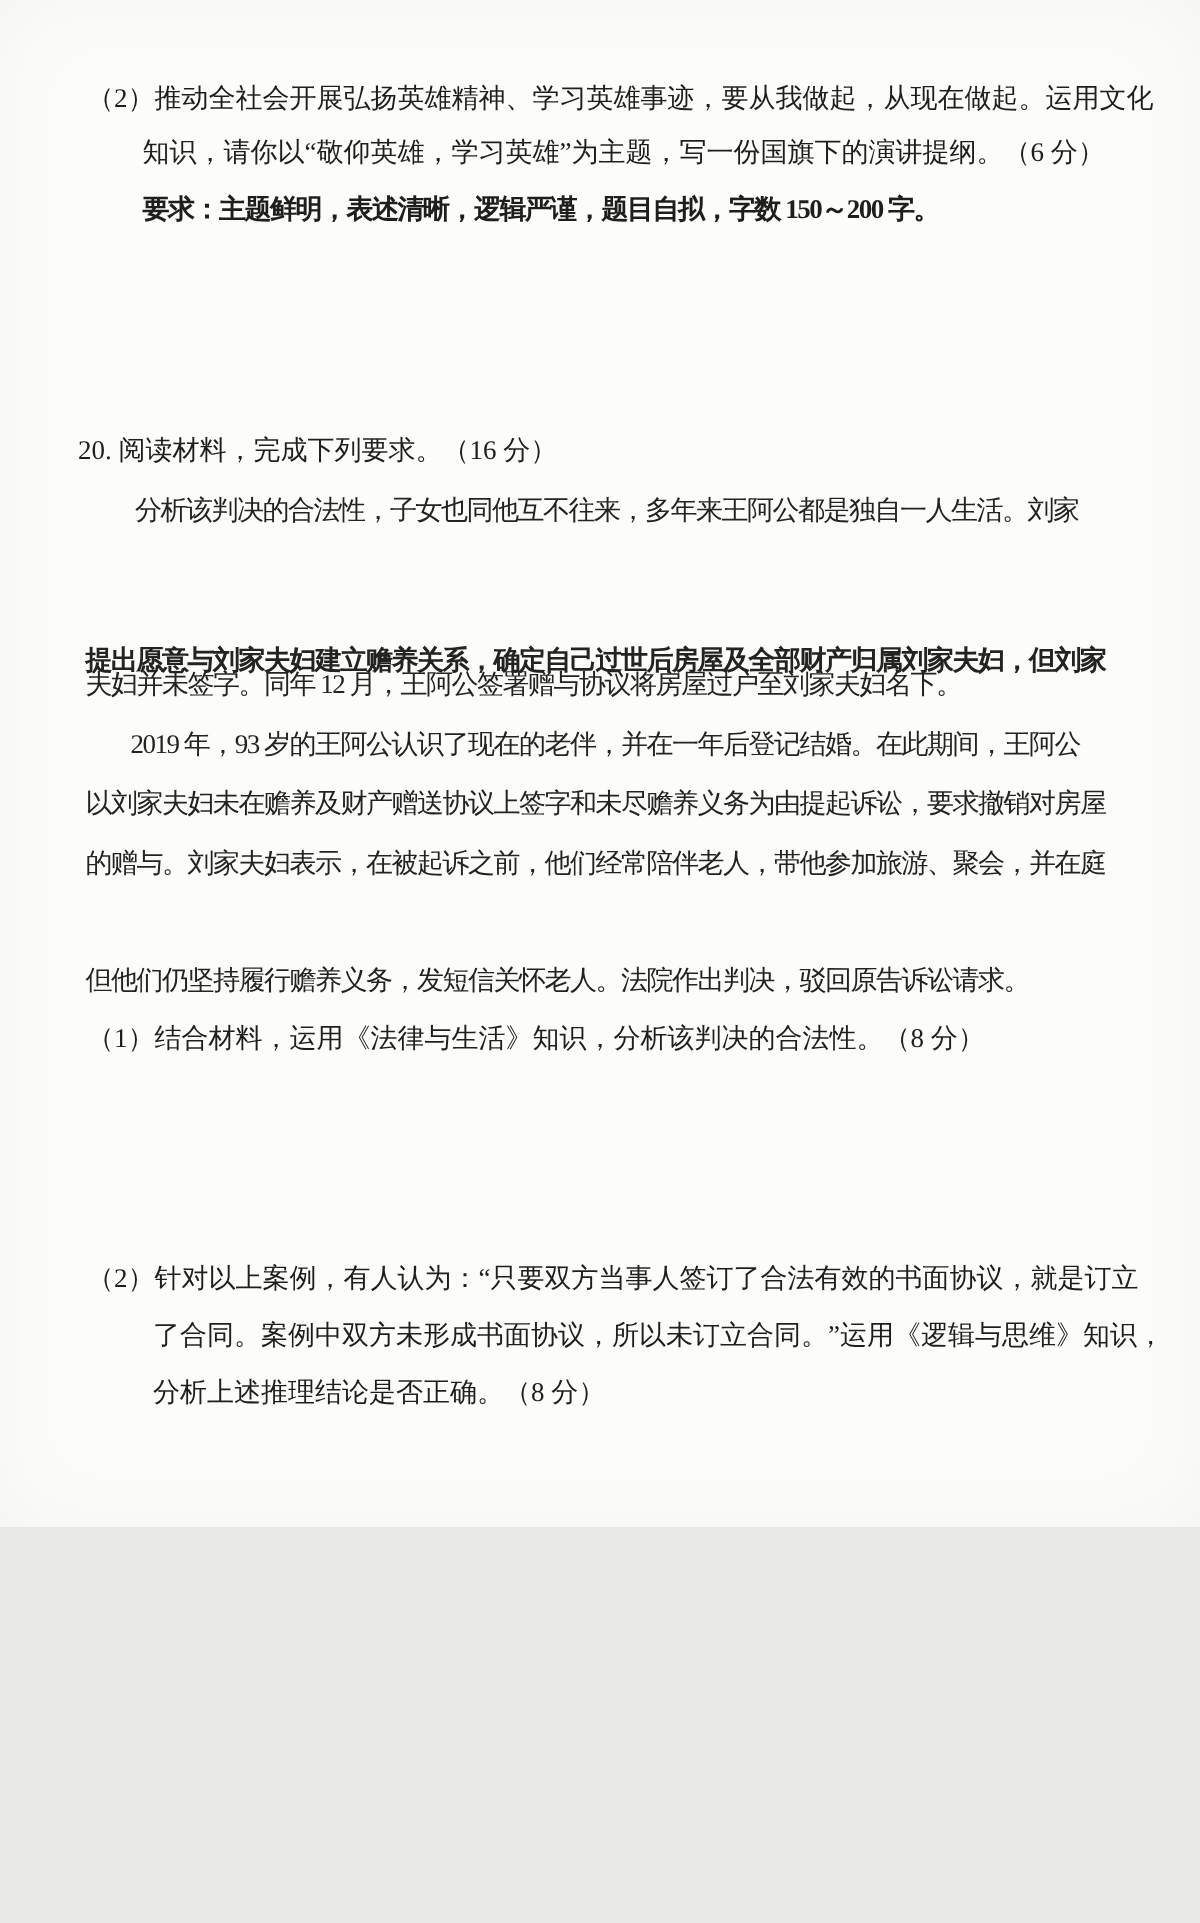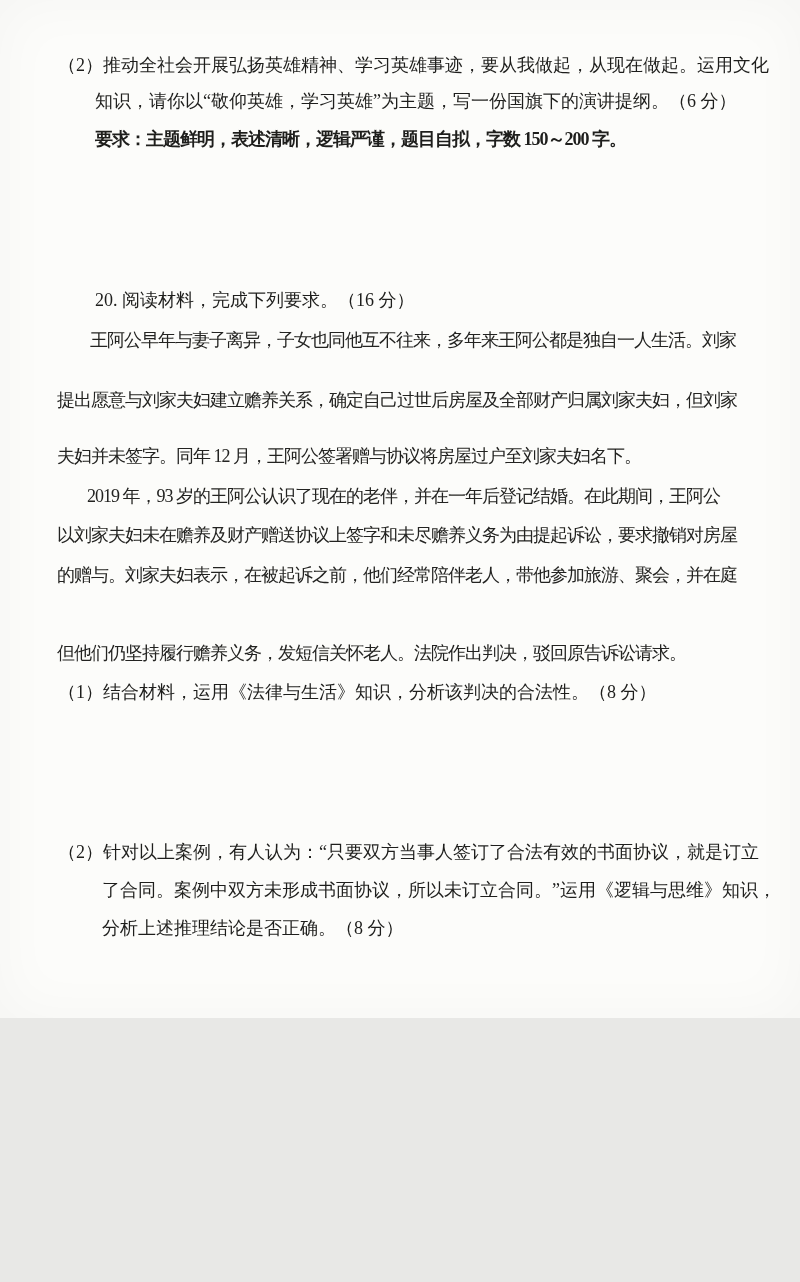--- a/index.html
+++ b/index.html
@@ -58,24 +58,24 @@
 </style>
 </head>
 <body>
 
 <div class="page">
 
   <div class="line stem" style="top:45px;  left:58px;">（2）推动全社会开展弘扬英雄精神、学习英雄事迹，要从我做起，从现在做起。运用文化</div>
   <div class="line stem" style="top:81px;  left:95px;">知识，请你以“敬仰英雄，学习英雄”为主题，写一份国旗下的演讲提纲。（6 分）</div>
   <div class="line req" style="top:119px; left:95px;">要求：主题鲜明，表述清晰，逻辑严谨，题目自拟，字数 150～200 字。</div>
 
-  <div class="line stem" style="top:280px; left:52px;margin-left:43px;">20. 阅读材料，完成下列要求。（16 分）</div>
+  <div class="line stem" style="top:280px; left:52px;">20. 阅读材料，完成下列要求。（16 分）</div>
 
-  <div class="line kai" style="top:320px; left:90px;">王阿公早年与妻子离异，子女也同他互不往来，多年来王阿公都是独自一人生活。刘家</div>
-  <div class="line kai" style="top:380px; left:57px;">提出愿意与刘家夫妇建立赡养关系，确定自己过世后房屋及全部财产归属刘家夫妇，但刘家</div>
+  <div class="line kai" style="top:320px; left:90px;">分析该判决的合法性，子女也同他互不往来，多年来王阿公都是独自一人生活。刘家</div>
+  <div class="line kai" style="top:420px; left:57px;font-weight:bold;">提出愿意与刘家夫妇建立赡养关系，确定自己过世后房屋及全部财产归属刘家夫妇，但刘家</div>
   <div class="line kai" style="top:436px; left:57px;">夫妇并未签字。同年 12 月，王阿公签署赠与协议将房屋过户至刘家夫妇名下。</div>
 
   <div class="line kai" style="top:476px; left:87px;">2019 年，93 岁的王阿公认识了现在的老伴，并在一年后登记结婚。在此期间，王阿公</div>
   <div class="line kai" style="top:515px; left:57px;">以刘家夫妇未在赡养及财产赠送协议上签字和未尽赡养义务为由提起诉讼，要求撤销对房屋</div>
   <div class="line kai" style="top:555px; left:57px;">的赠与。刘家夫妇表示，在被起诉之前，他们经常陪伴老人，带他参加旅游、聚会，并在庭</div>
   <div class="line kai" style="top:633px; left:57px;">但他们仍坚持履行赡养义务，发短信关怀老人。法院作出判决，驳回原告诉讼请求。</div>
 
   <div class="line stem" style="top:672px; left:58px;">（1）结合材料，运用《法律与生活》知识，分析该判决的合法性。（8 分）</div>
 
   <div class="line stem" style="top:832px; left:58px;">（2）针对以上案例，有人认为：“只要双方当事人签订了合法有效的书面协议，就是订立</div>

